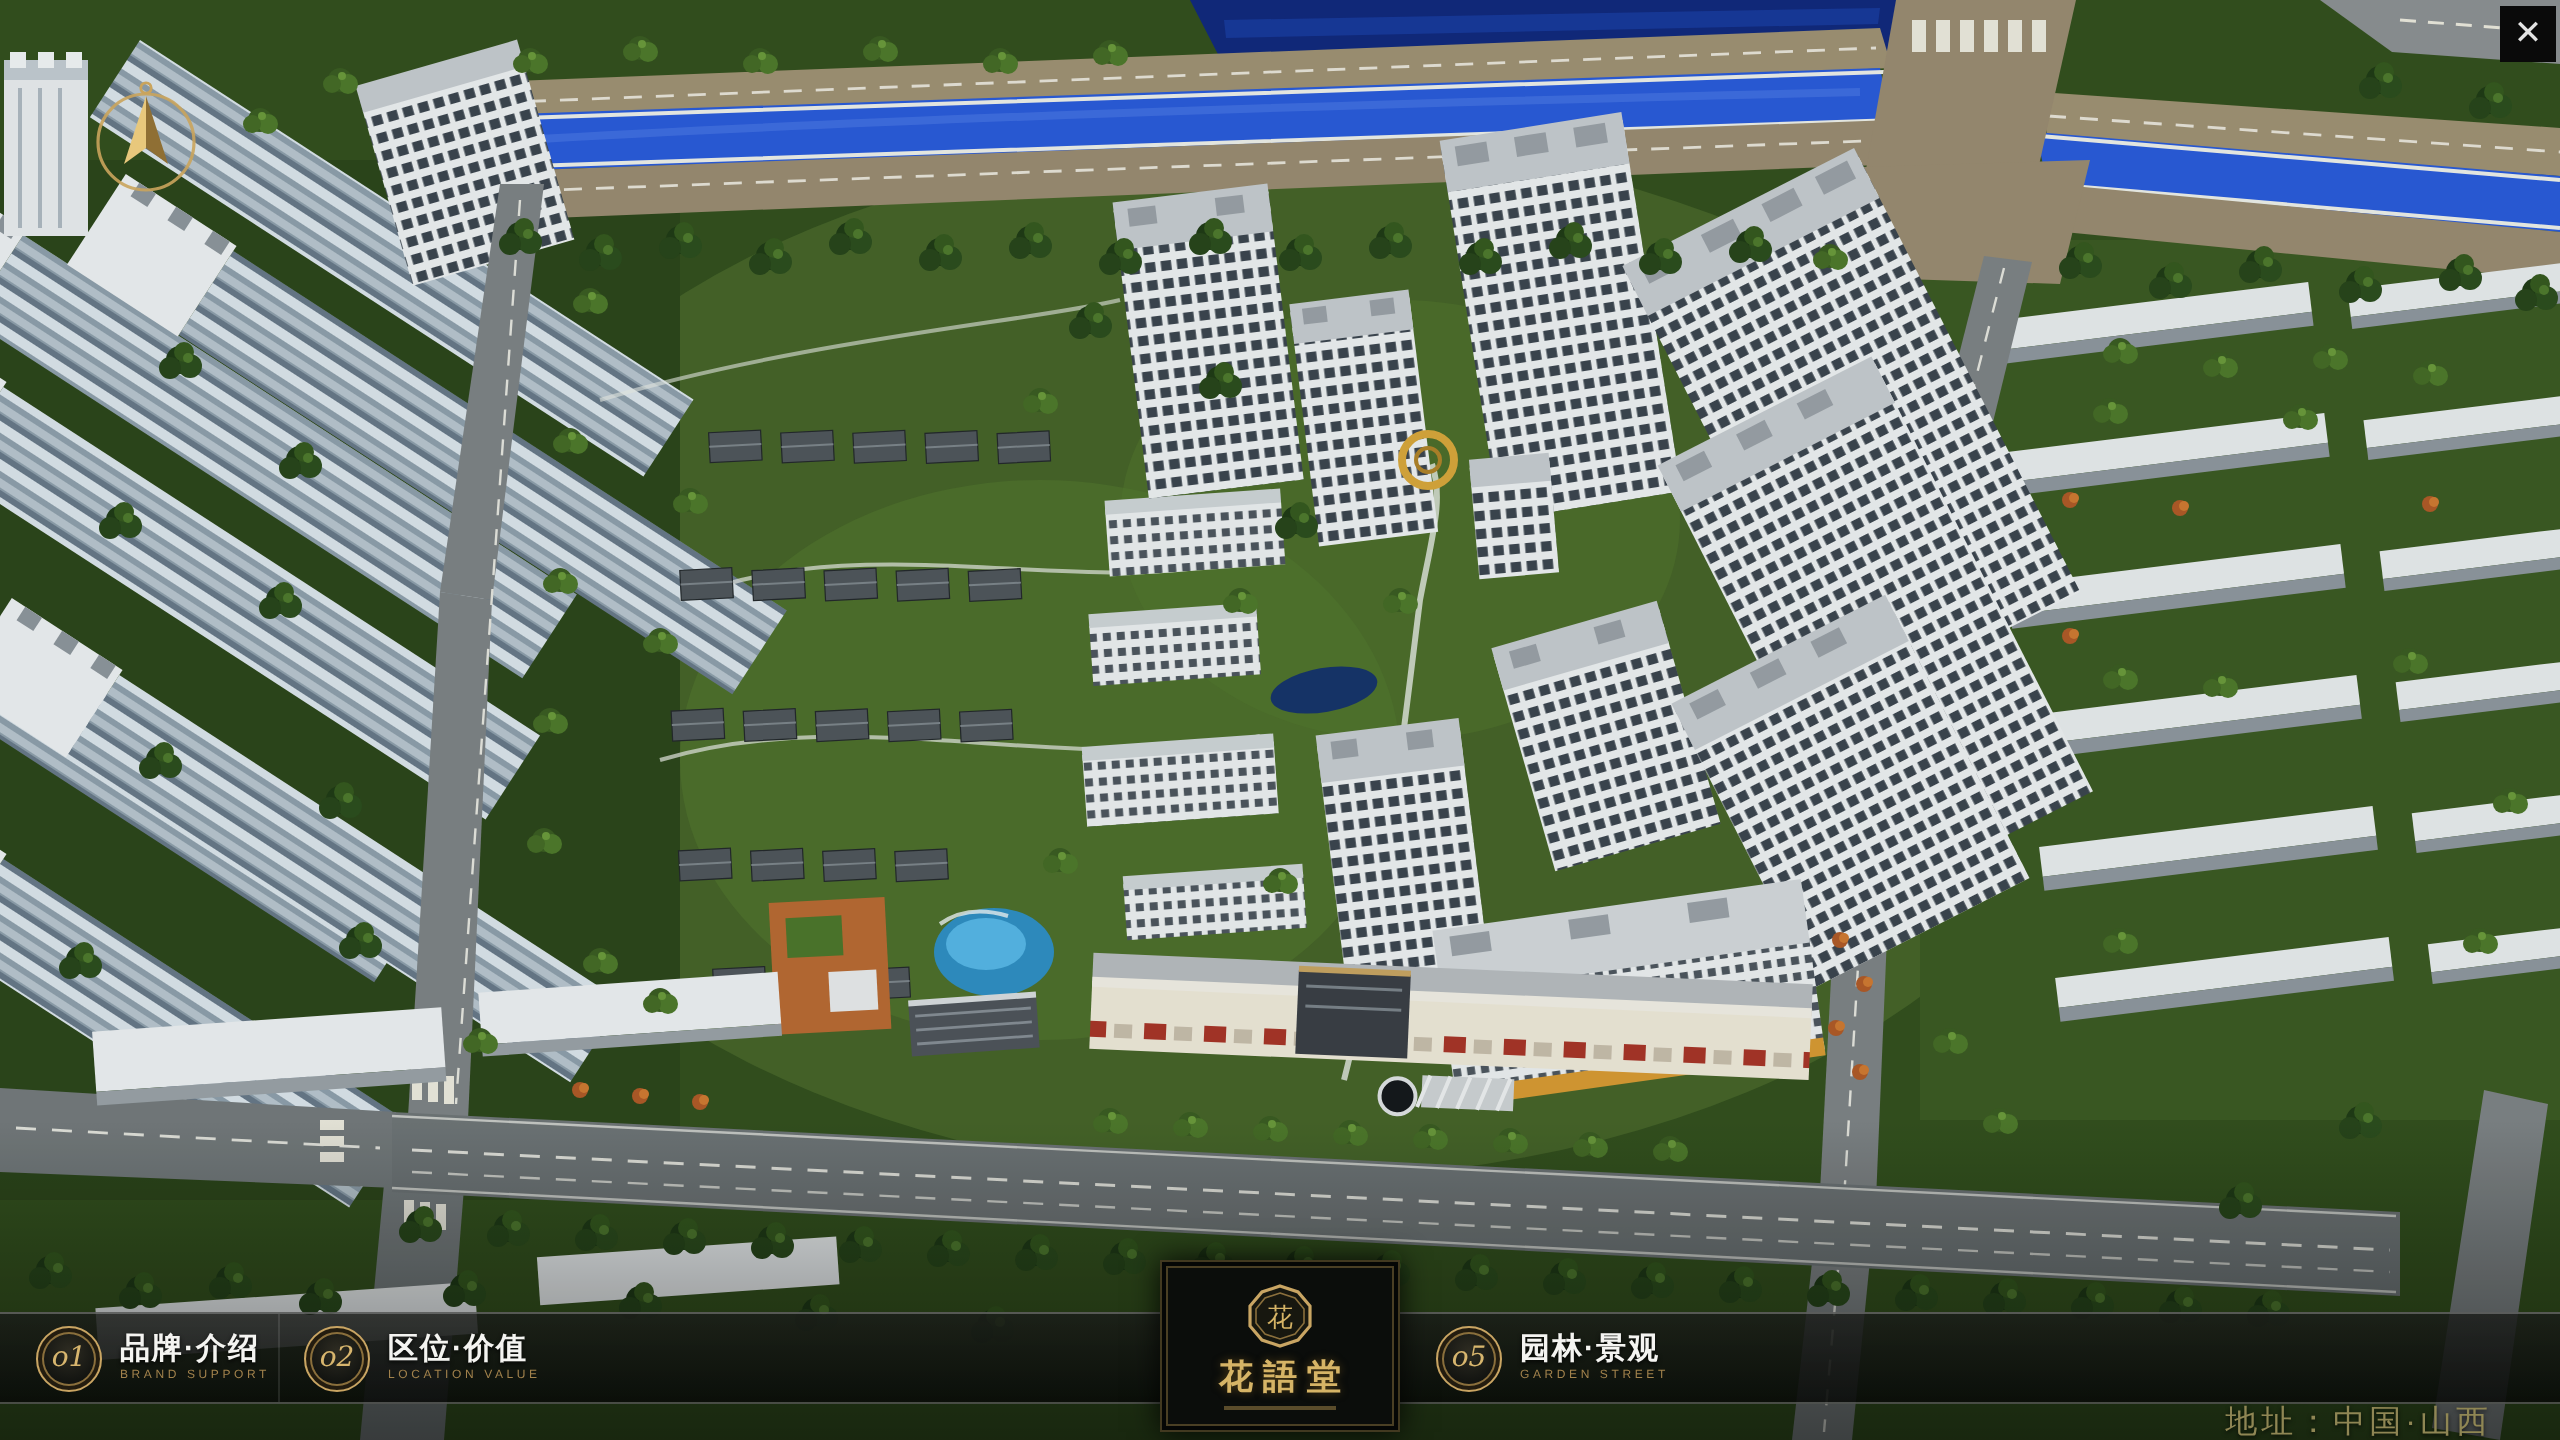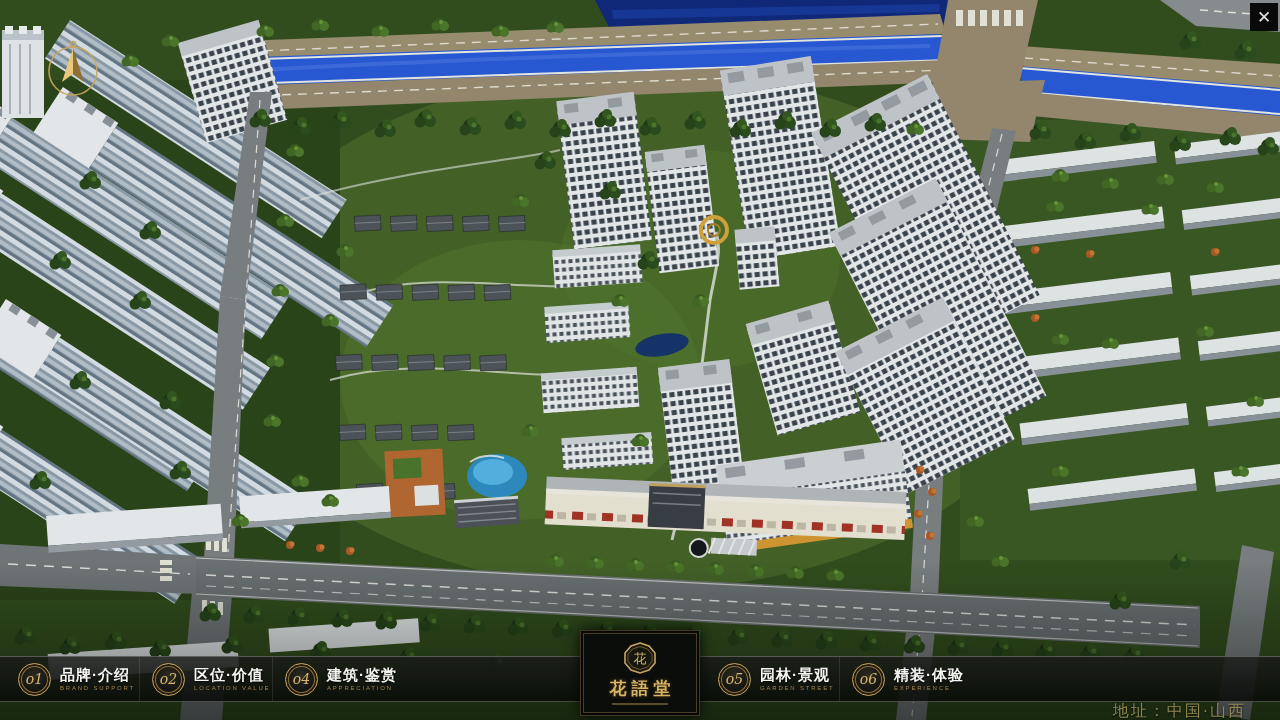--- a/index.html
+++ b/index.html
@@ -570,42 +570,28 @@
         <span class="en">BRAND SUPPORT</span>
       </div>
     </div>
     <div class="menu-item">
       <div class="num-badge">o2</div>
       <div class="menu-texts">
         <span class="zh">区位·价值</span>
         <span class="en">LOCATION VALUE</span>
       </div>
     </div>
-    <div class="menu-item">
-      <div class="num-badge">o4</div>
-      <div class="menu-texts">
-        <span class="zh">建筑·鉴赏</span>
-        <span class="en">APPRECIATION</span>
-      </div>
-    </div>
   </div>
 
   <div class="menu-group right">
     <div class="menu-item">
       <div class="num-badge">o5</div>
       <div class="menu-texts">
         <span class="zh">园林·景观</span>
         <span class="en">GARDEN STREET</span>
-      </div>
-    </div>
-    <div class="menu-item">
-      <div class="num-badge">o6</div>
-      <div class="menu-texts">
-        <span class="zh">精装·体验</span>
-        <span class="en">EXPERIENCE</span>
       </div>
     </div>
   </div>
 </div>
 
 <div class="logo-panel">
   <svg width="32" height="32" viewBox="0 0 32 32">
     <polygon points="16,1 25,4 31,11 31,21 25,28 16,31 7,28 1,21 1,11 7,4" fill="#17170f" stroke="#c9a563" stroke-width="1.6"></polygon>
     <polygon points="16,4.5 23.5,7 28,12.5 28,19.5 23.5,25 16,27.5 8.5,25 4,19.5 4,12.5 8.5,7" fill="none" stroke="#8a6f3c" stroke-width=".8"></polygon>
     <text x="16" y="21" text-anchor="middle" font-size="13" fill="#d6b466" font-family="DejaVu Serif, serif">花</text>

